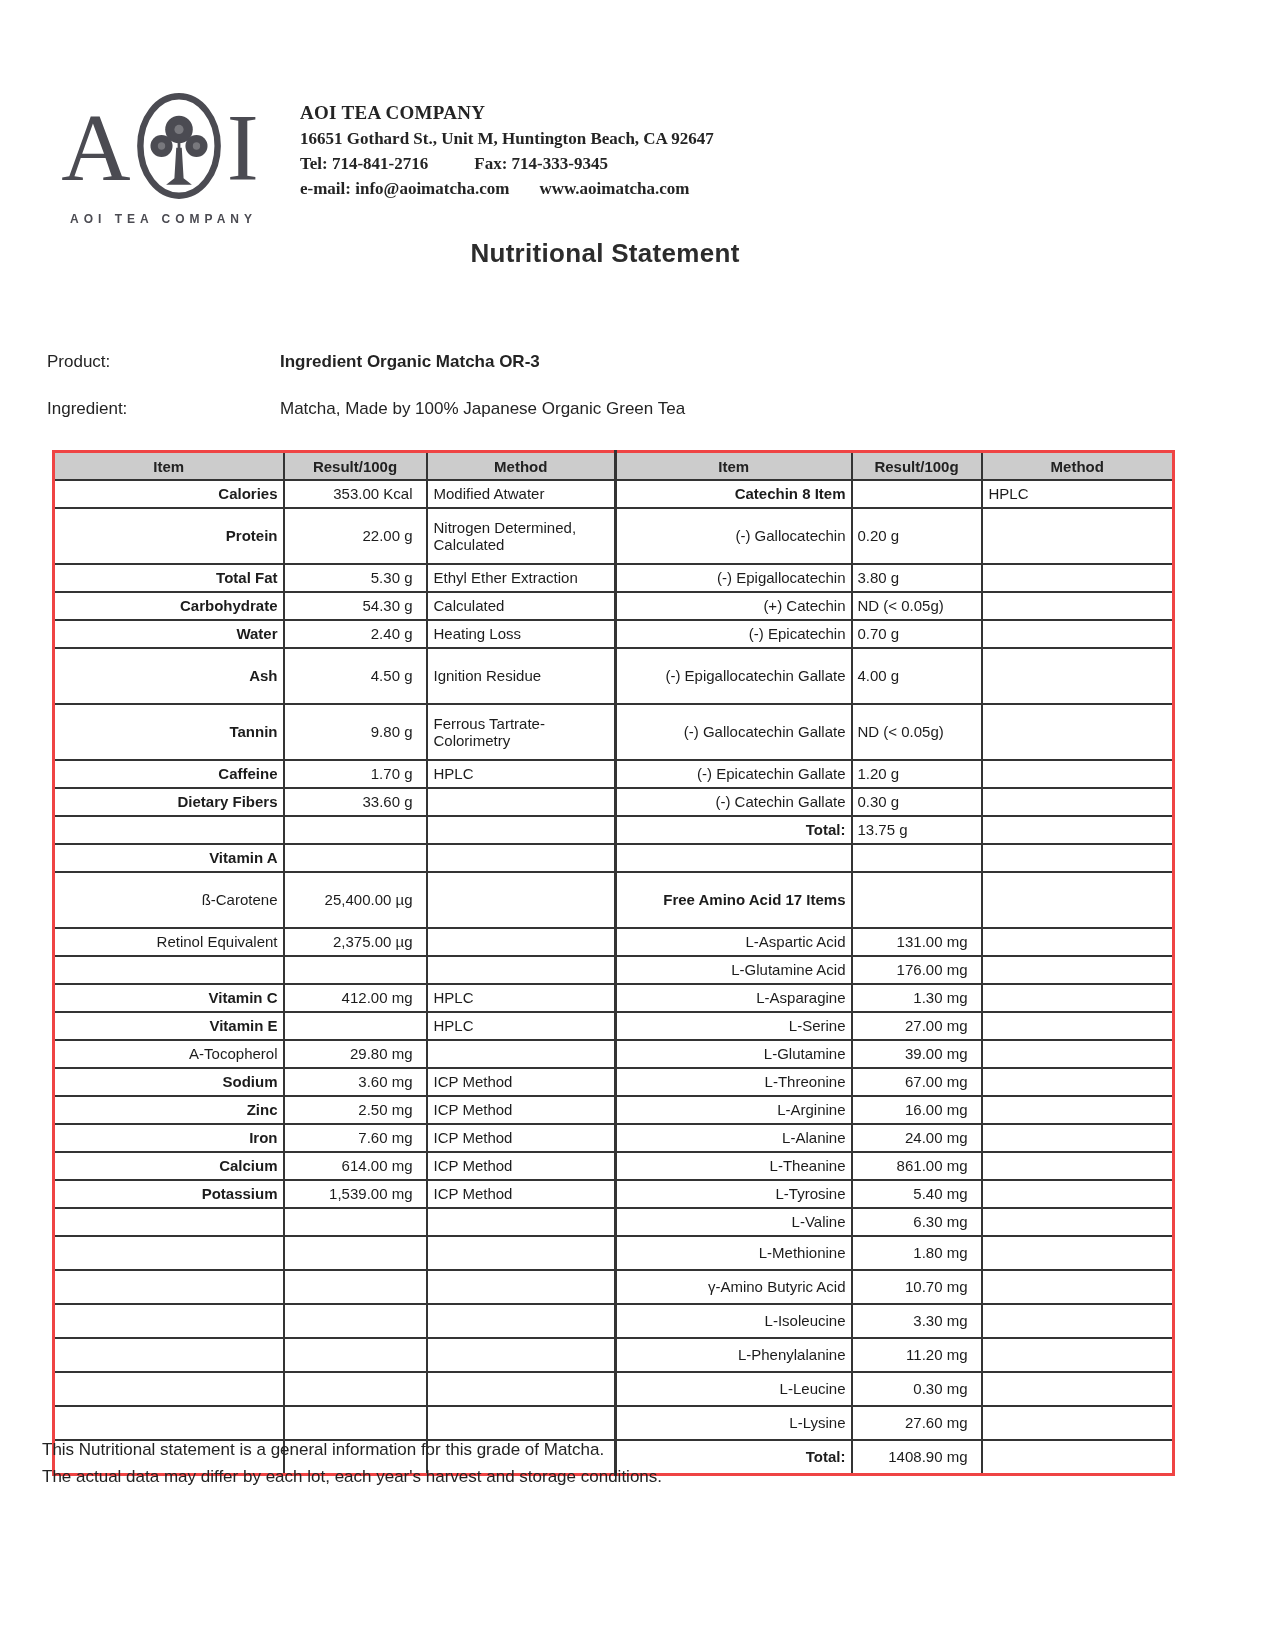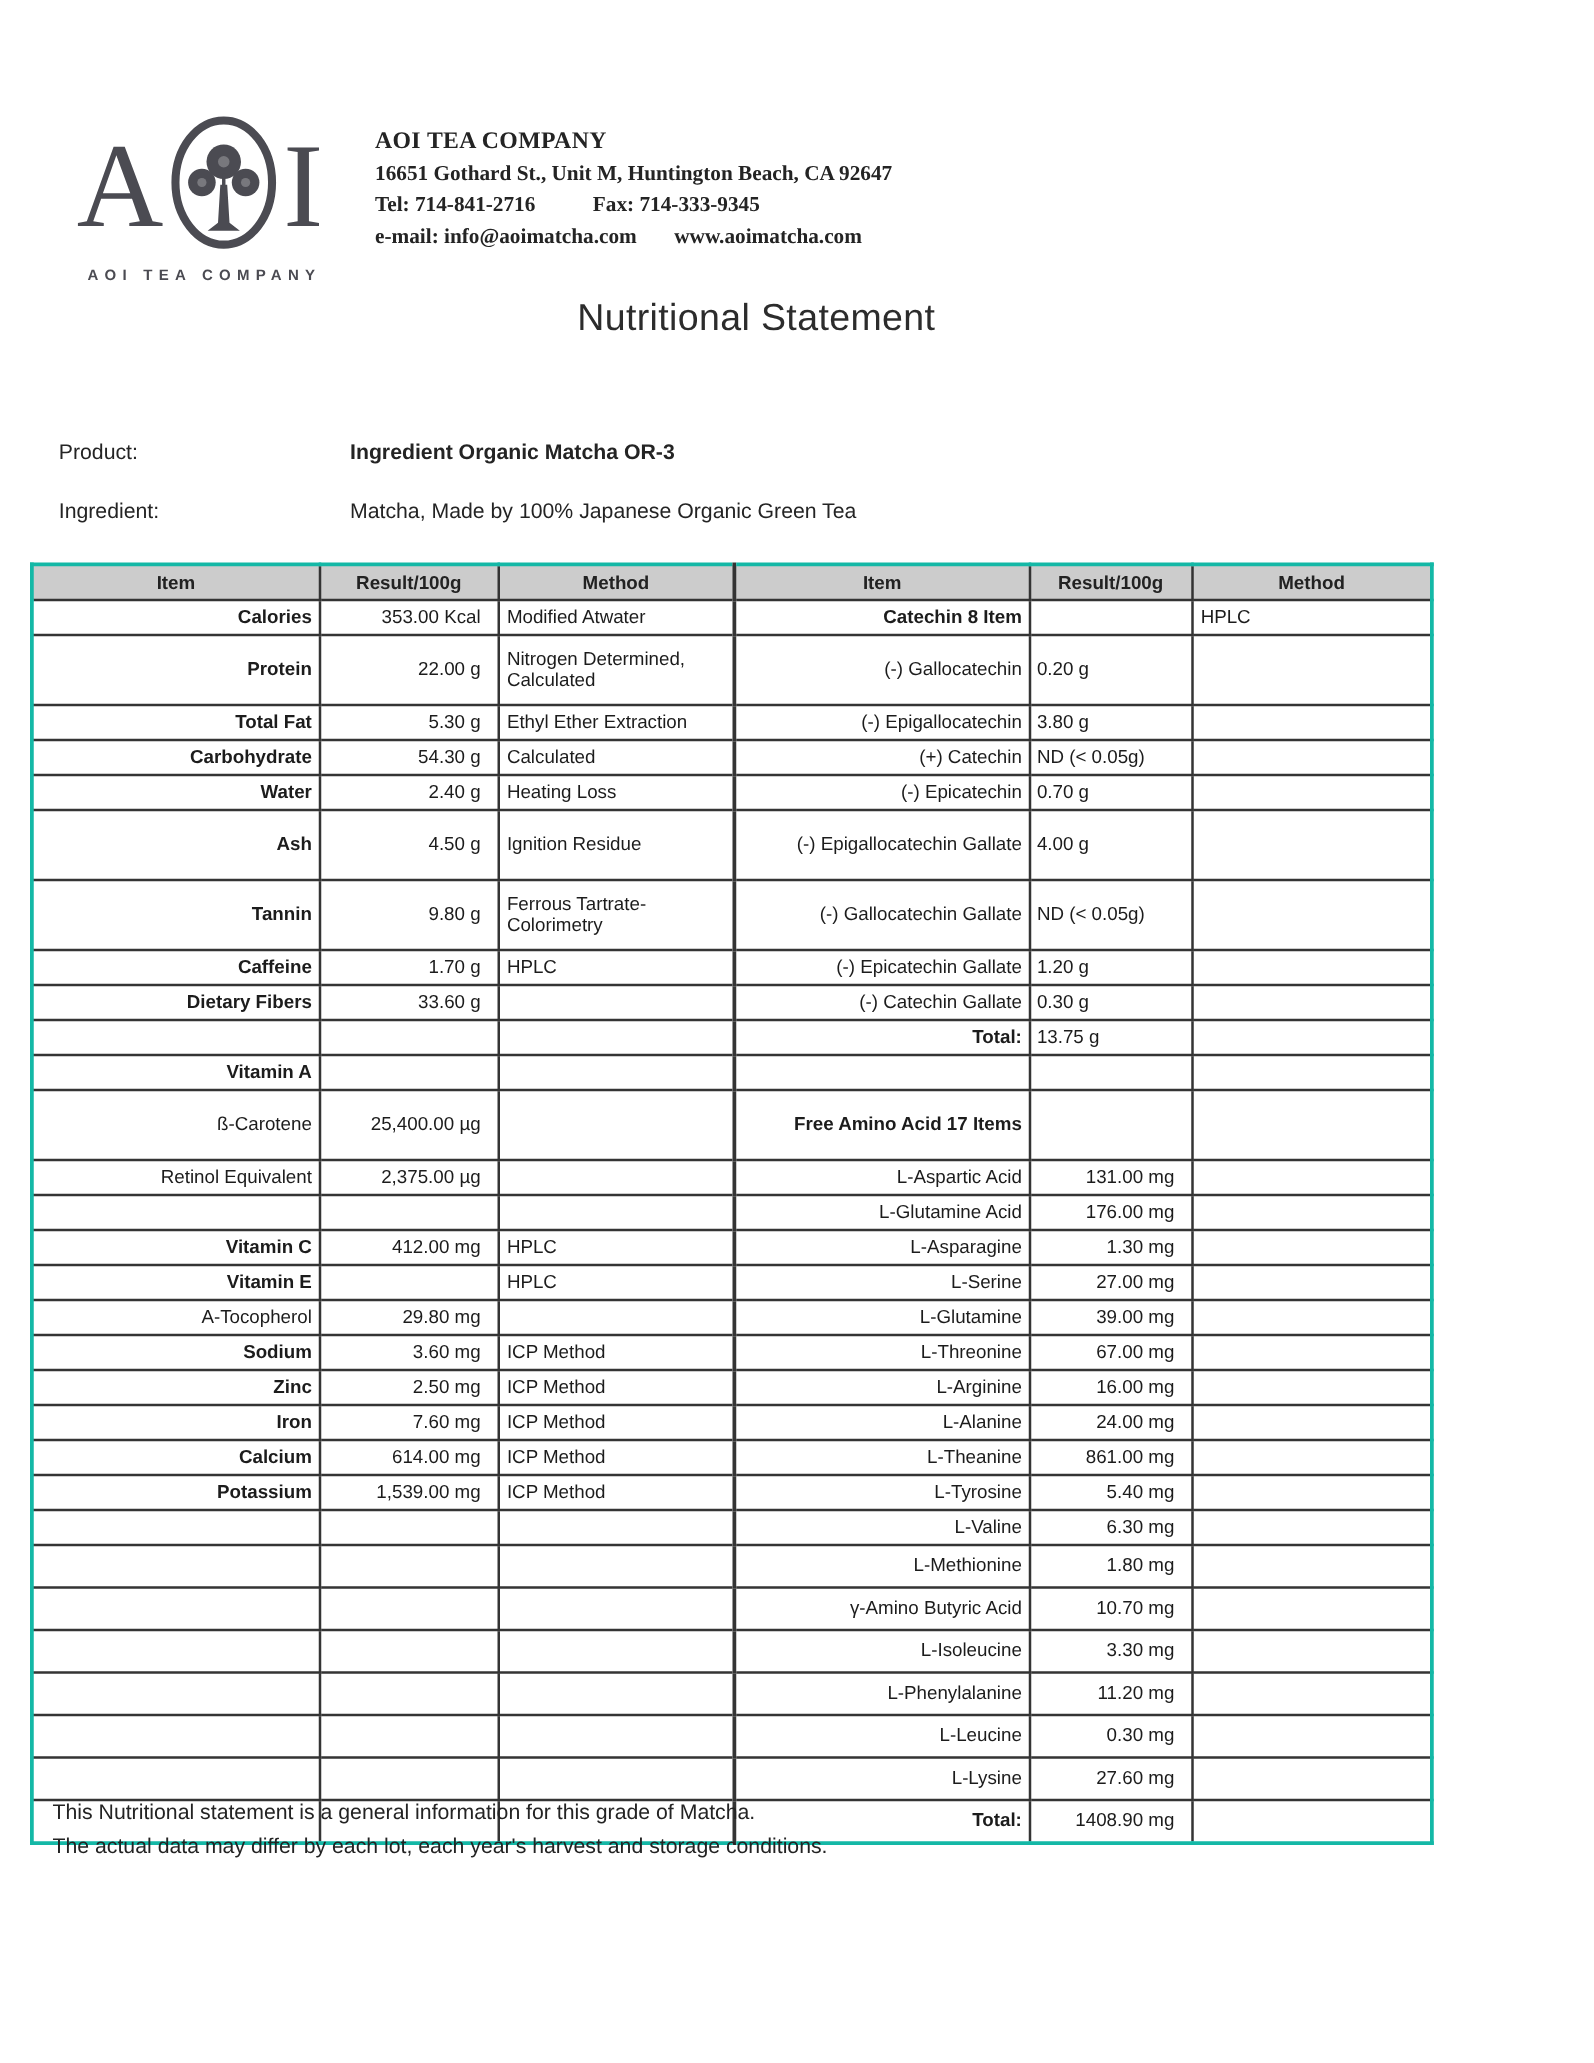--- a/index.html
+++ b/index.html
@@ -20,35 +20,35 @@
   .logo-caption { margin-top:6px; font-size:12px; font-weight:bold; letter-spacing:5px; white-space:nowrap; }
   .company { font-family:"Liberation Serif", serif; font-weight:bold; color:#242424; padding-top:12px; }
   .company-name { font-size:19px; margin-bottom:5px; letter-spacing:0.3px; }
   .company-line { font-size:17px; margin-bottom:5px; }
   .hgap { display:inline-block; width:46px; }
   .hgap-sm { display:inline-block; width:30px; }
 
   
   .doc-title {
     position:absolute; top:238px; left:0; width:1210px;
-    text-align:center; font-size:30px; font-weight:normal; color:#2c2c2c;
+    text-align:center; font-size:26px; font-weight:bold; color:#2c2c2c;
     letter-spacing:0.3px; margin:0;
   }
   .meta-row { position:absolute; left:47px; font-size:17px; color:#242424; }
   .meta-row .meta-label { display:inline-block; width:233px;margin-top:32px; }
   .meta-product { top:320px; }
   .meta-ingredient { top:367px; }
   .meta-value-bold { font-weight:bold; }
 
   
   .ntable {
-    position:absolute; top:450px; left:24px;
+    position:absolute; top:450px; left:52px;
     border-collapse:collapse; table-layout:fixed; width:1120px;
     font-size:15px; color:#1c1c1c;
-    border:3px solid #14b8a6;
+    border:3px solid #ef4444;
   }
   .ntable th {
     background:#cccccc; border:2px solid #333333;
     font-size:15px; font-weight:bold; height:24px; padding:1px 4px;
     color:#222;
   }
   .ntable td {
     border:2px solid #343434; padding:1px 5px; vertical-align:middle;
     overflow:hidden; line-height:1.15;
   }

